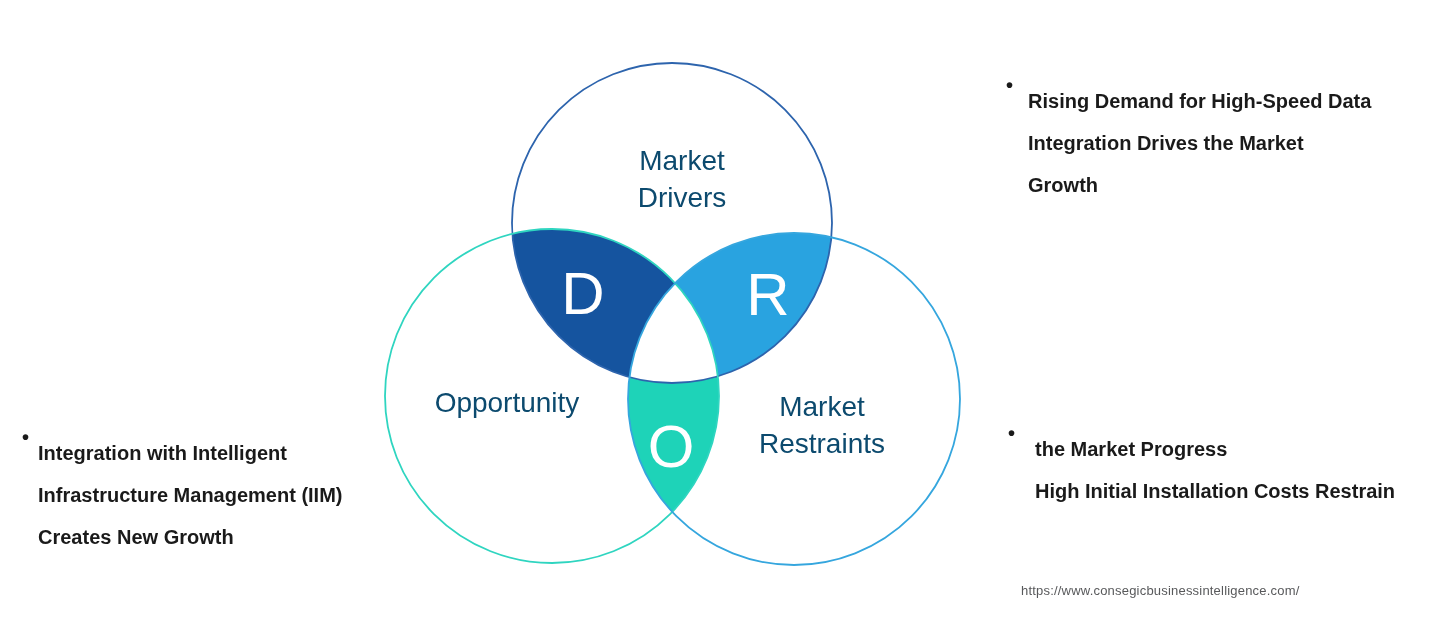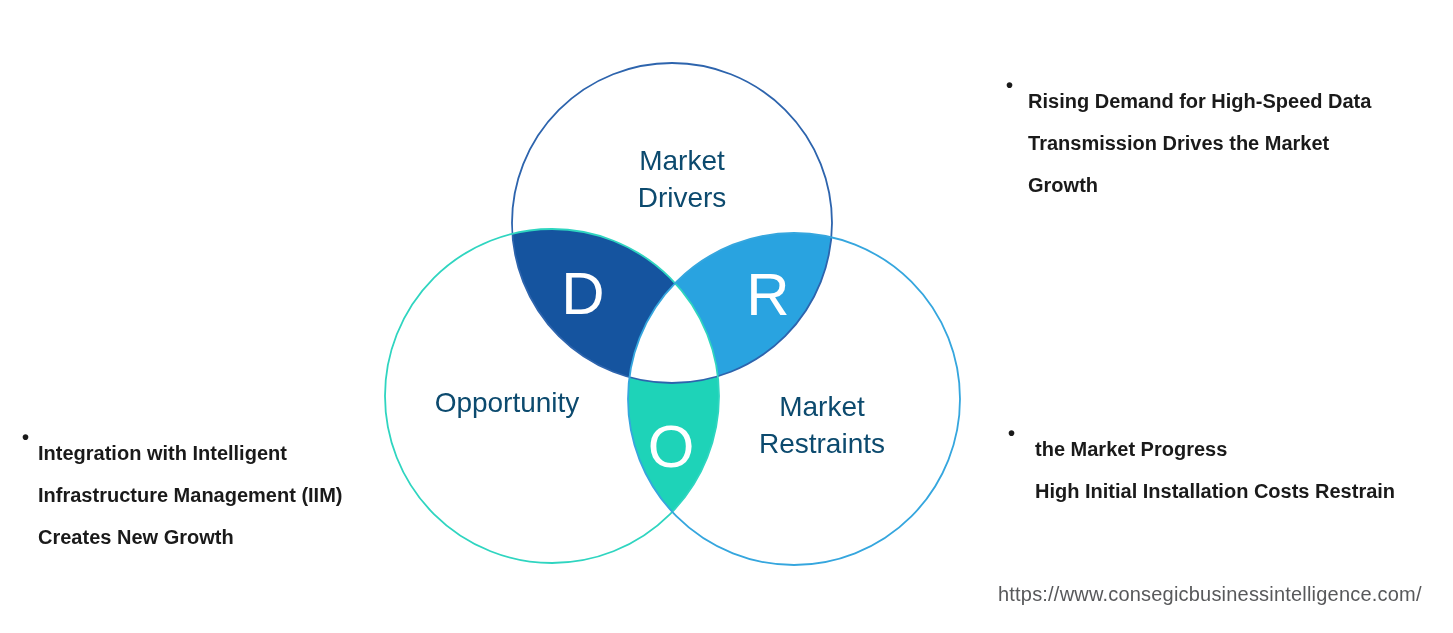--- a/index.html
+++ b/index.html
@@ -37,22 +37,22 @@
   }
   #bullet-driver      { left:1006px; top:73px; }
   #bullet-driver .marker      { margin-right:15px; }
   #bullet-opportunity { left:22px;   top:425px; }
   #bullet-opportunity .marker { margin-right:9px; }
   #bullet-restraint   { left:1008px; top:421px; }
   #bullet-restraint .marker   { margin-right:20px; }
   .bullet .line { white-space:nowrap;margin-top:15px; }
 
   .footer-url {
-    position:absolute; left:998px; top:583px;
-    font-size:20px; color:#58595b; letter-spacing:0.2px; white-space:nowrap;
+    position:absolute; left:1021px; top:583px;
+    font-size:13px; color:#58595b; letter-spacing:0.2px; white-space:nowrap;
   }
 </style>
 </head>
 <body>
 
 <div class="page">
 
   <svg class="venn" width="1453" height="633" viewBox="0 0 1453 633">
     <defs>
       <clipPath id="clipTop">
@@ -103,21 +103,21 @@
   </div>
 
   <div class="overlap-letter" id="letter-d">D</div>
   <div class="overlap-letter" id="letter-r">R</div>
   <div class="overlap-letter" id="letter-o">O</div>
 
   <div class="bullet" id="bullet-driver">
     <span class="marker">•</span>
     <div>
       <div class="line">Rising Demand for High-Speed Data</div>
-      <div class="line">Transmission Drives the Market</div>
+      <div class="line">Integration Drives the Market</div>
       <div class="line">Growth</div>
     </div>
   </div>
 
   <div class="bullet" id="bullet-opportunity">
     <span class="marker">•</span>
     <div>
       <div class="line">Integration with Intelligent</div>
       <div class="line">Infrastructure Management (IIM)</div>
       <div class="line">Creates New Growth</div>

